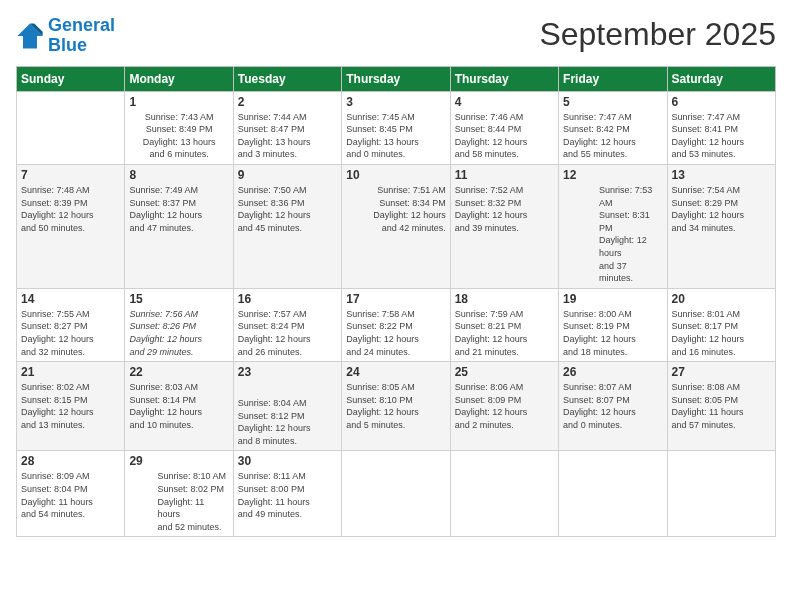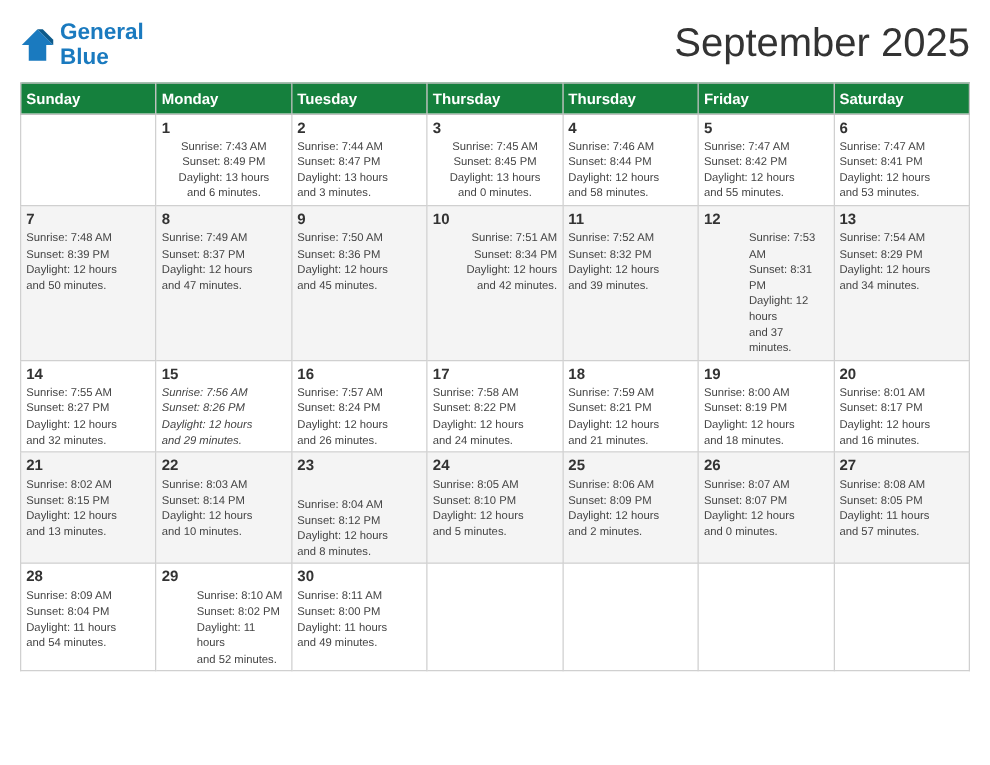--- a/index.html
+++ b/index.html
@@ -144,21 +144,21 @@
           </td>
           <td>
             <span class="day-num">2</span>
             <div class="day-info" style="white-space: pre-line;">Sunrise: 7:44 AM
 Sunset: 8:47 PM
 Daylight: 13 hours
 and 3 minutes.</div>
           </td>
           <td>
             <span class="day-num">3</span>
-            <div class="day-info" style="white-space: pre-line; text-align: center;">Sunrise: 7:45 AM
+            <div class="day-info" style="white-space: pre-line;">Sunrise: 7:45 AM
 Sunset: 8:45 PM
 Daylight: 13 hours
 and 0 minutes.</div>
           </td>
           <td>
             <span class="day-num">4</span>
             <div class="day-info" style="white-space: pre-line;">Sunrise: 7:46 AM
 Sunset: 8:44 PM
 Daylight: 12 hours
 and 58 minutes.</div>

